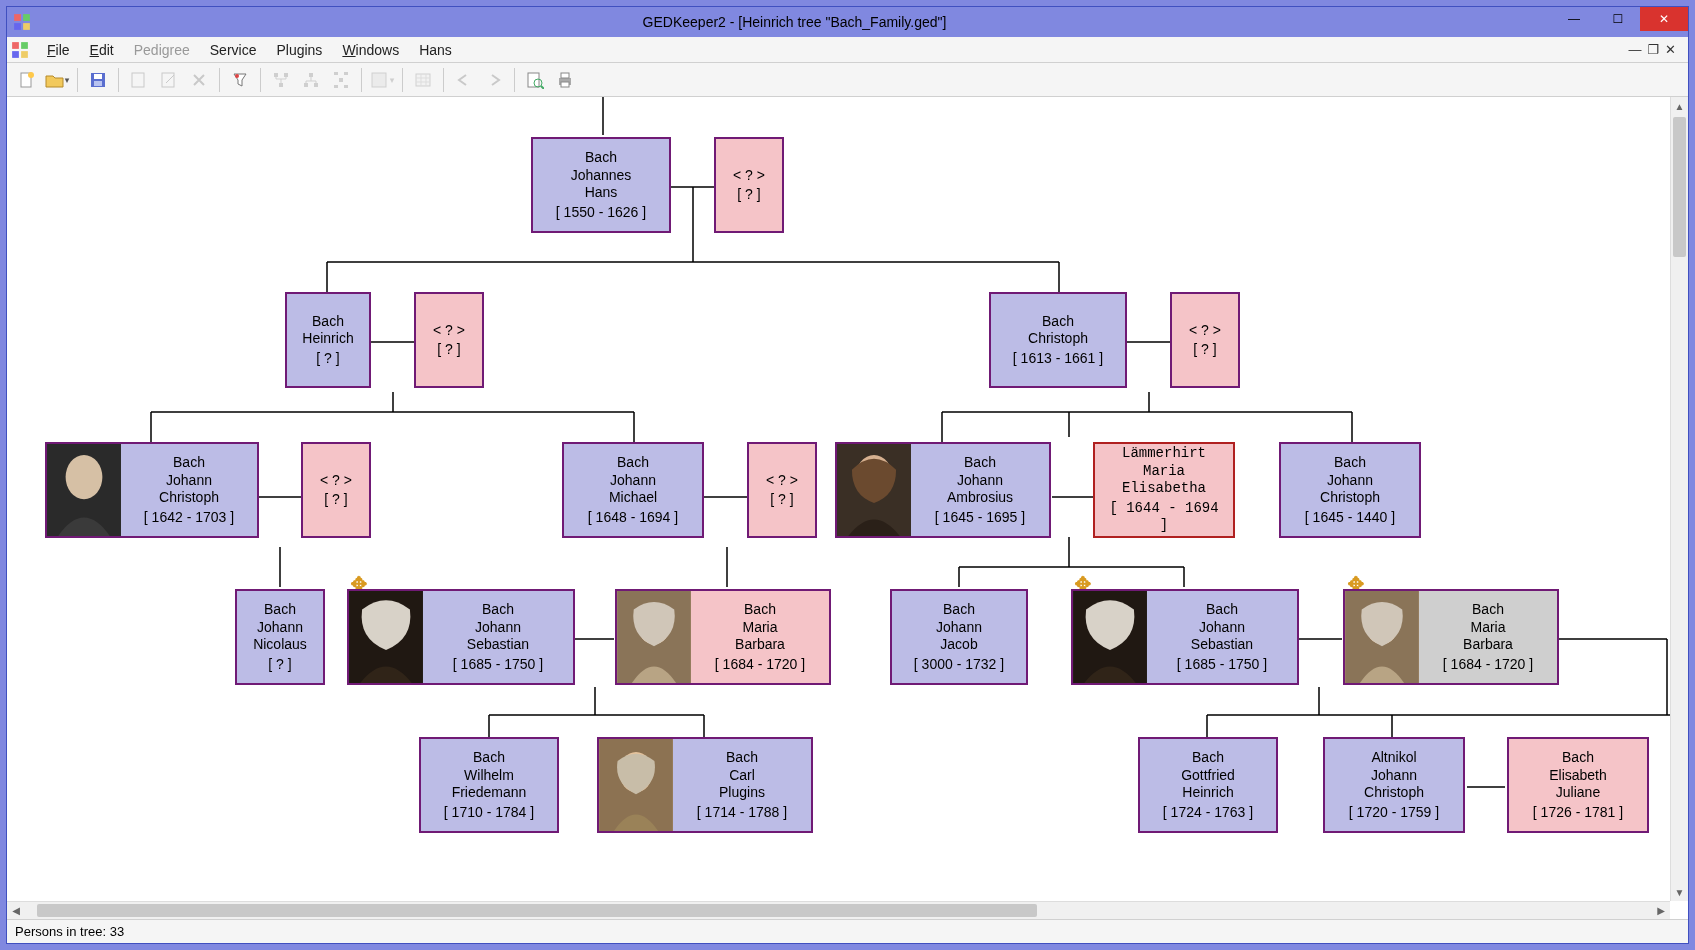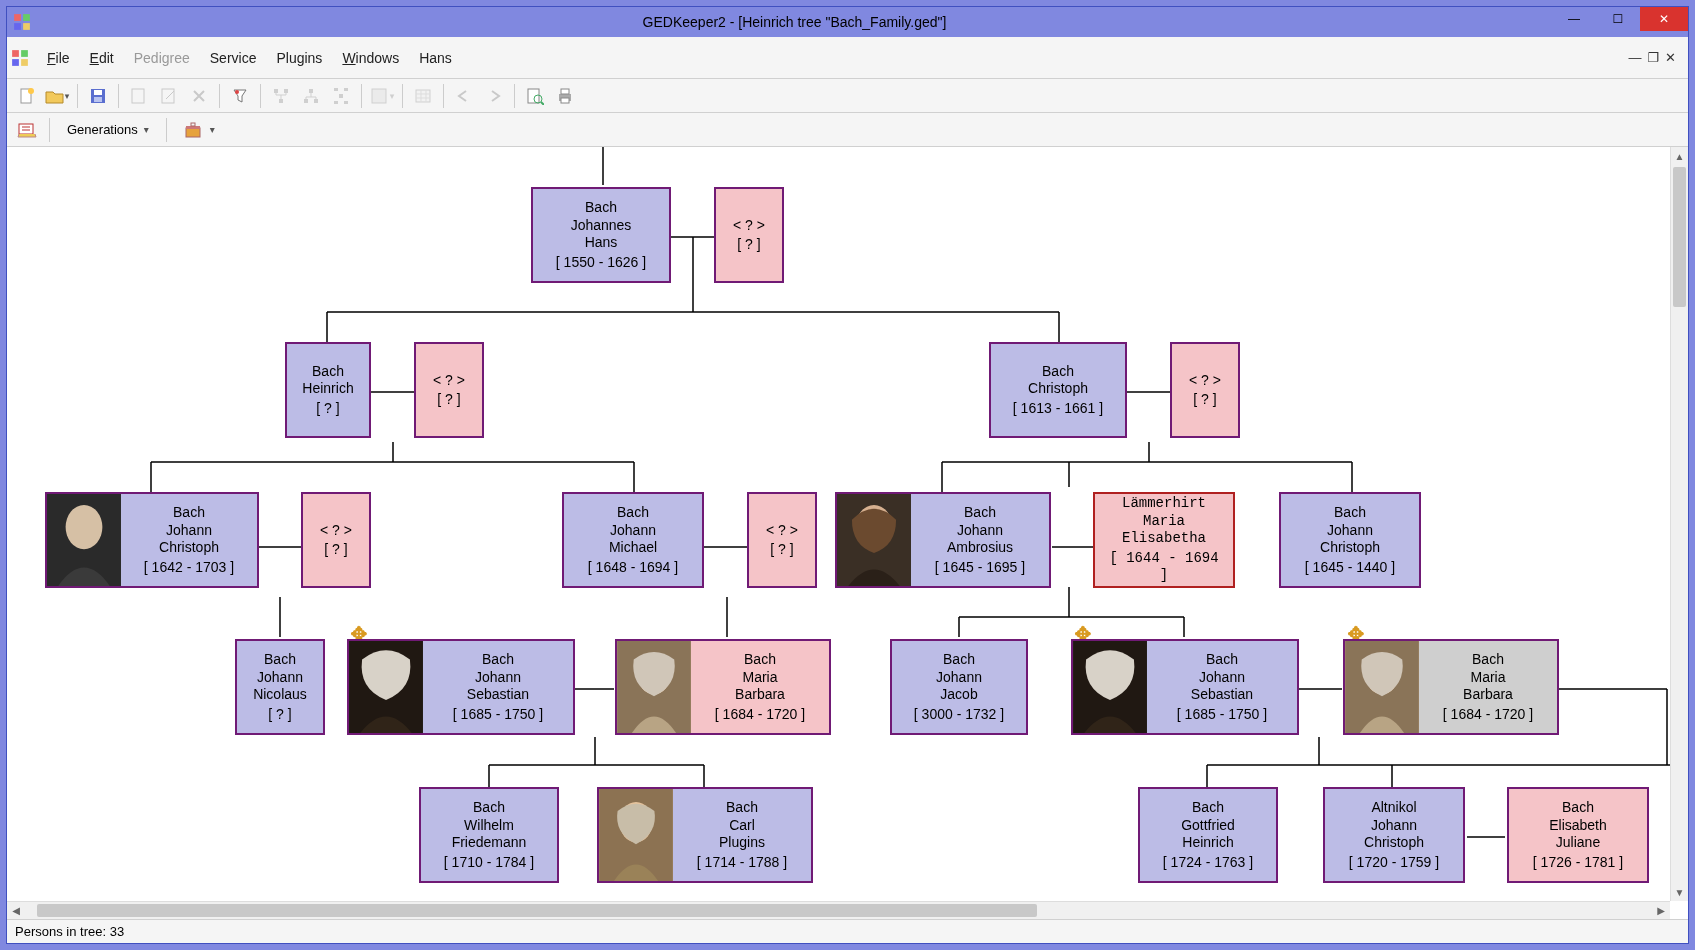--- a/index.html
+++ b/index.html
@@ -34,21 +34,21 @@
 .win-controls      { display: flex; height: 100%; }
 .win-btn {
   width: 44px; height: 24px; display: flex; align-items: center; justify-content: center;
   font-family: "Segoe UI Symbol", sans-serif; color: #000; font-size: 12px;
 }
 .win-btn.close { background: #d9332e; color: #fff; width: 48px; }
 
 .menubar {
   background: #f5f5f5;
   border-bottom: 1px solid #d0d0d0;
-  height: 42px;
+  height: 26px;
   display: flex; align-items: center; padding: 0 4px;
   position: relative;
 }
 .menubar .app-icon { width: 18px; height: 18px; margin-right: 8px; }
 .menubar .menu-item { padding: 4px 10px; color: #222; font-size: 14px; }
 .menubar .menu-item .ul { text-decoration: underline; }
 .menubar .menu-item.disabled { color: #999; }
 .mdi-controls { margin-left: auto; display: flex; gap: 6px; padding-right: 8px; color: #333; }
 .mdi-controls span { font-size: 13px; }
 
@@ -284,41 +284,20 @@
       </div>
     <div class="tool-btn">
         <svg width="18" height="18">
           <rect x="3" y="7" width="12" height="7" fill="#aaa"></rect>
           <rect x="5" y="2" width="8" height="5" fill="#fff" stroke="#888"></rect>
           <rect x="5" y="11" width="8" height="5" fill="#fff" stroke="#888"></rect>
         </svg>
       </div>
   </div>
 
-  <div class="toolbar2">
-    <div class="tool-btn">
-        <svg width="20" height="18">
-          <rect x="2" y="3" width="14" height="10" fill="#fff" stroke="#b33"></rect>
-          <path d="M5 6h8M5 9h8" stroke="#b33"></path>
-          <path d="M2 13 l-1 3 h18 l-1-3" fill="#ec5" stroke="#b88"></path>
-        </svg>
-      </div>
-    <div class="tool-sep"></div>
-    <div class="drop-btn drop-arrow">
-      <span>Generations</span>
-    </div>
-    <div class="tool-sep"></div>
-    <div class="drop-btn drop-arrow">
-      <svg width="20" height="18">
-          <rect x="2" y="7" width="14" height="9" fill="#e6a23c" stroke="#a66"></rect>
-          <rect x="2" y="5" width="14" height="3" fill="#c77"></rect>
-          <rect x="7" y="2" width="4" height="3" fill="none" stroke="#a66"></rect>
-        </svg>
-    </div>
-  </div>
 
   <div class="canvas-wrap">
     <div class="canvas">
 
       <svg class="lines" width="100%" height="100%">
         <g stroke="#000" stroke-width="1.5" fill="none">
 
           <path d="M596 0 V38"></path>
 
           <path d="M664 90 H707"></path>

